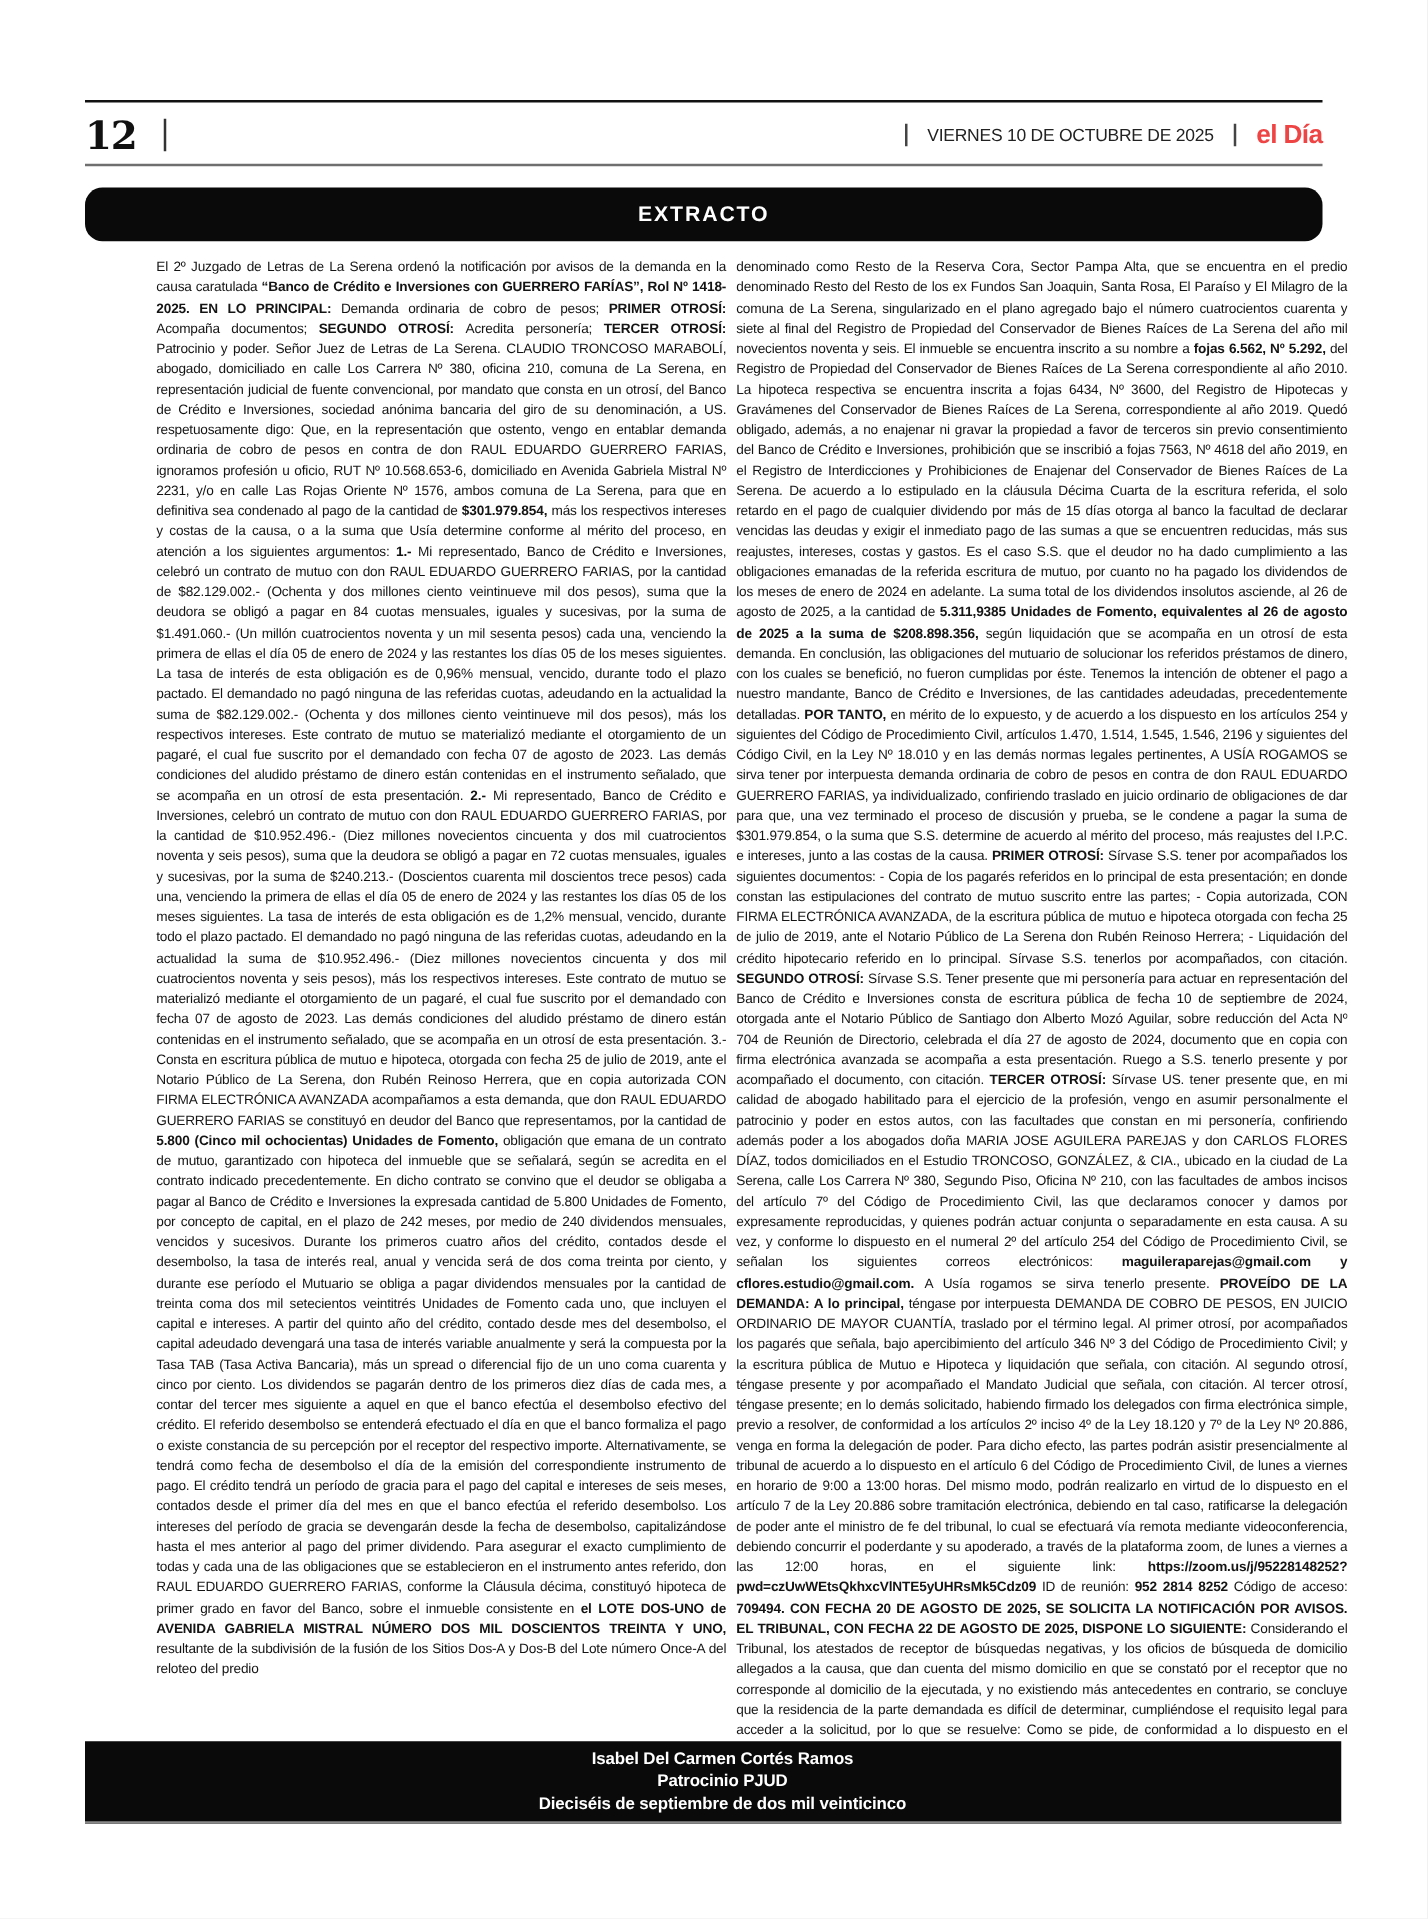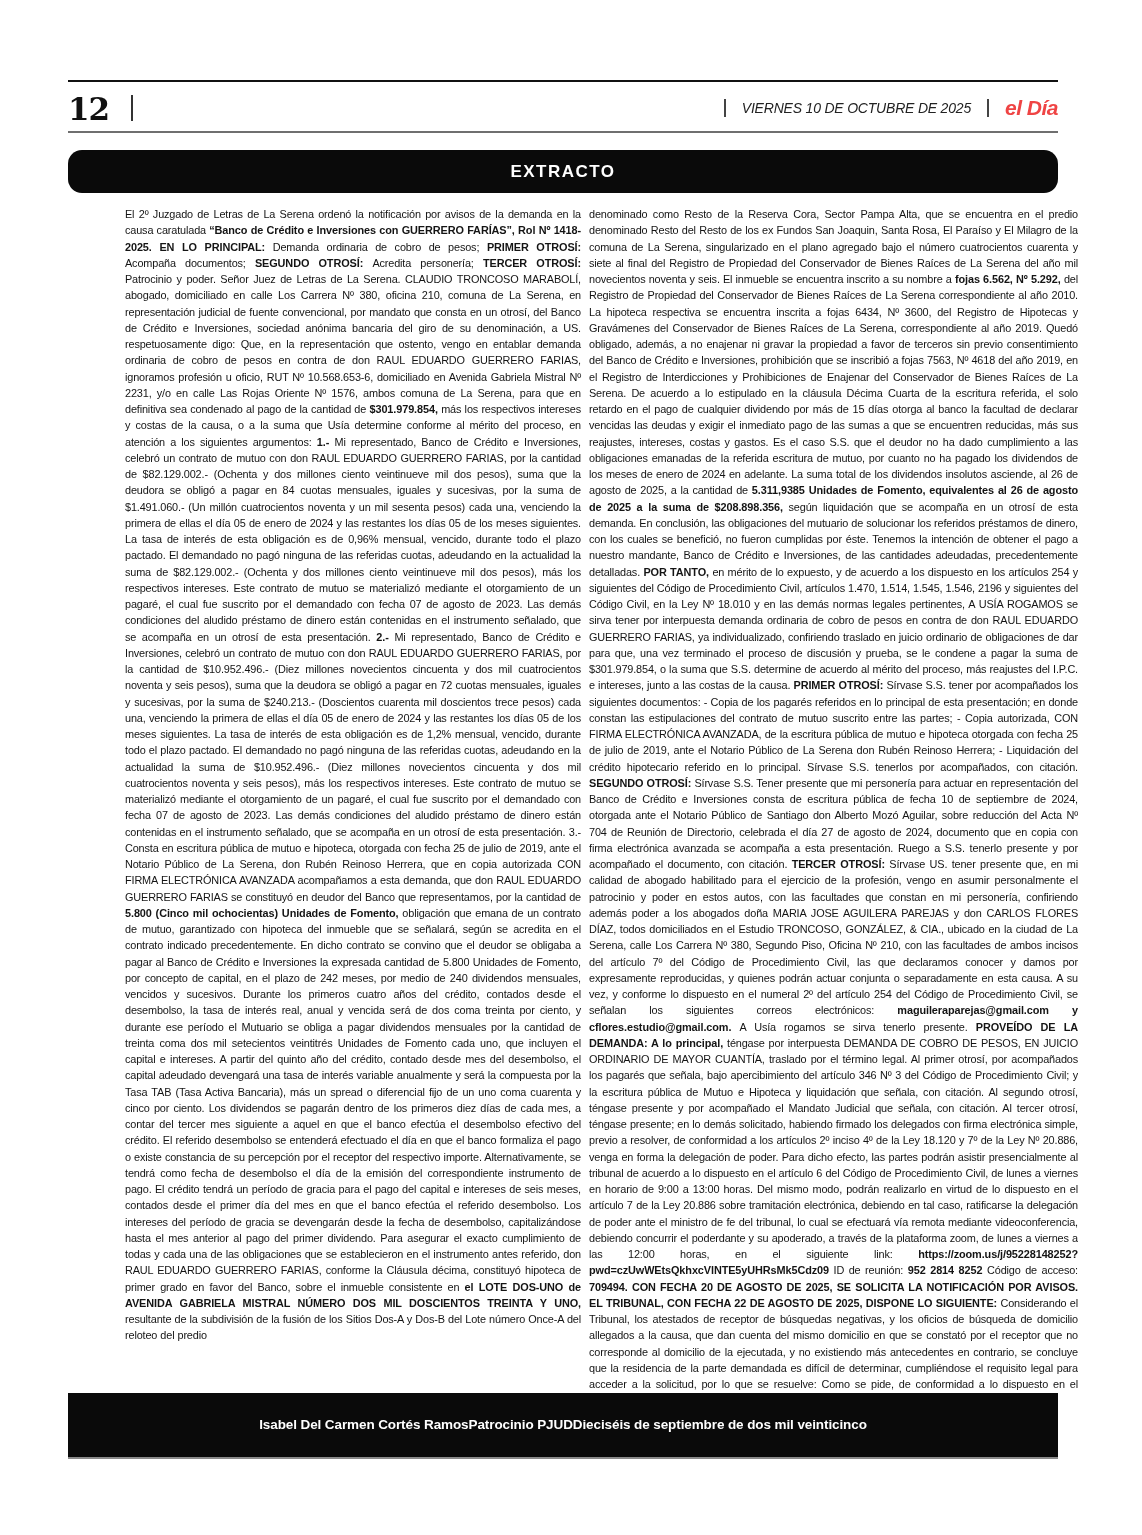--- a/index.html
+++ b/index.html
@@ -10,21 +10,21 @@
   }
   
   .rule-top{position:absolute;left:68px;top:80px;width:990px;height:2px;background:#111;}
   .rule-mid{position:absolute;left:68px;top:131px;width:990px;height:2px;background:#6f6f6f;}
   .header-row{position:absolute;left:68px;top:88px;width:990px;height:40px;display:flex;align-items:center;}
   .page-number{
     font-family:"DejaVu Serif","Liberation Serif",serif;font-weight:700;
     font-size:31px;line-height:31px;letter-spacing:-1px;color:#111;margin-top:2px;
   }
   .vbar{width:2px;height:26px;background:#333;margin:0 0 0 22px;}
-  .header-right{margin-left:auto;display:flex;align-items:center;gap:16px;font-style:italic;}
+  .header-right{margin-left:auto;display:flex;align-items:center;gap:16px;}
   .vbar-sm{width:2px;height:18px;background:#444;}
   .issue-date{font-size:14px;letter-spacing:-0.2px;color:#222;white-space:nowrap;}
   .brand{font-size:21px;font-weight:bold;letter-spacing:-0.5px;color:#ef4444;white-space:nowrap;}
   
   .banner{
     position:absolute;left:68px;top:150px;width:990px;height:43px;background:#0a0a0a;
     display:flex;align-items:center;justify-content:center;border-radius:14px;
   }
   .banner-title{color:#fff;font-weight:bold;font-size:17px;letter-spacing:1.5px;}
   
@@ -36,22 +36,23 @@
   .col{
     font-size:10.9px;line-height:16.25px;text-align:justify;
     letter-spacing:-0.15px;word-spacing:0.2px;color:#141414;
   }
   .col b{letter-spacing:-0.1px;}
   .col-left{width:456px;margin-right:8px;}
   .col-right{width:489px;}
   
   .footer{
     position:absolute;left:68px;top:1393px;width:990px;height:64px;background:#0a0a0a;
-    display:flex;flex-direction:row;align-items:center;justify-content:center;
+    display:flex;flex-direction:column;align-items:center;justify-content:center;
     border-bottom:2px solid #8a8a8a;
+    padding-left:15px;
   }
   .footer-line{color:#fff;font-weight:bold;font-size:13.5px;line-height:18px;letter-spacing:-0.1px;}
 </style>
 </head>
 <body>
 
 <div class="page">
 
   <div class="rule-top"></div>
   <div class="header-row">

